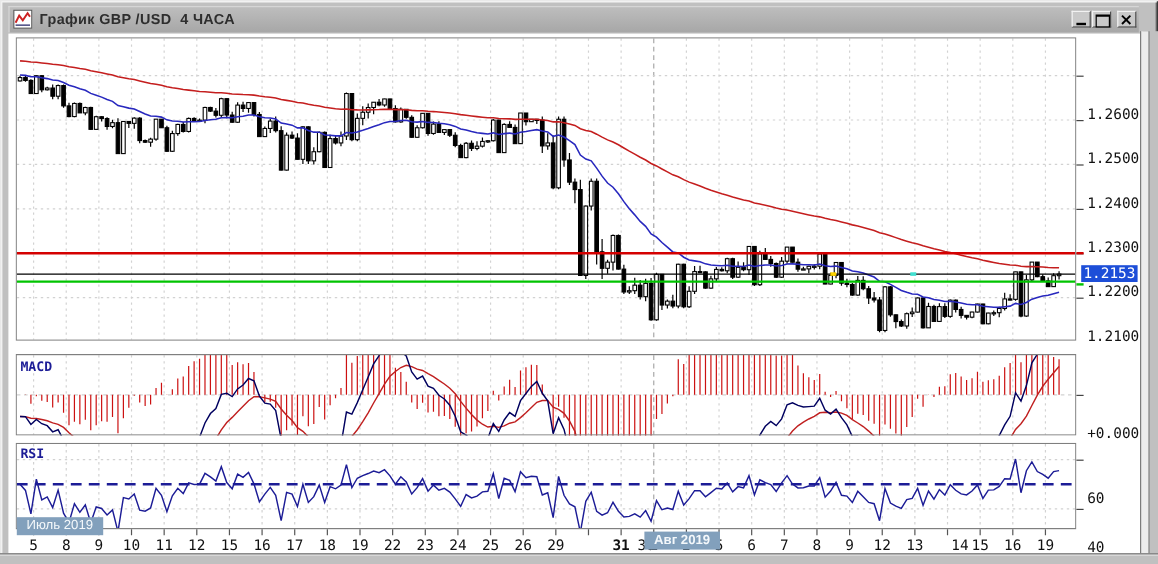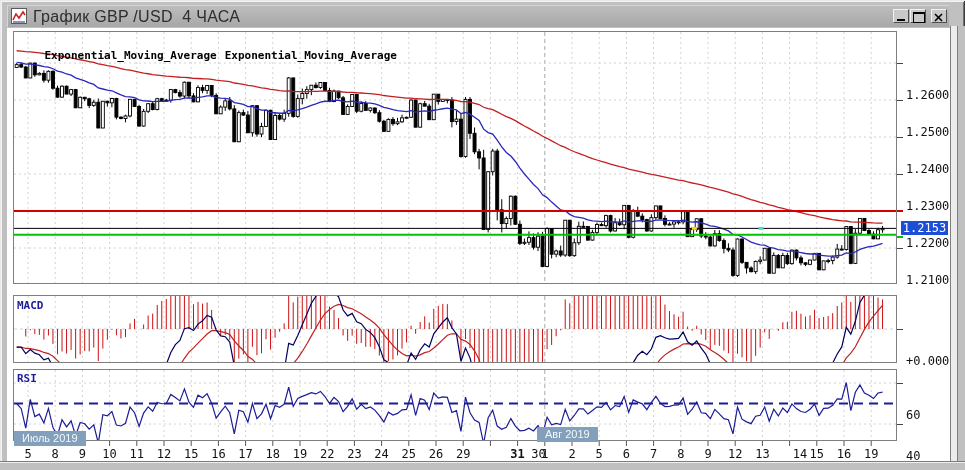--- a/index.html
+++ b/index.html
@@ -6,21 +6,21 @@
   .win{position:relative;width:965px;height:470px;background:#c0c0c0;overflow:hidden;
        font-family:"Liberation Sans",sans-serif;
        box-shadow:inset 1px 1px 0 #e9e9e9, inset -1px -1px 0 #3a3a3a,
                   inset 2px 2px 0 #f4f4f4, inset -2px -2px 0 #707070;}
   .titlebar{position:absolute;left:7px;top:5px;width:941px;height:21px;
        background:linear-gradient(180deg,#bdbdbd,#a7a7a7);
        border-top:1px solid #d6d6d6;border-left:1px solid #d6d6d6;}
   .titleicon{position:absolute;left:3px;top:2px;width:16px;height:16px;background:#fff;
        border:1px solid #5a5a5a;box-sizing:border-box;}
   .titletext{position:absolute;left:25px;top:0;height:21px;line-height:21px;
-       font-size:16px;font-weight:normal;color:#2e2e2e;letter-spacing:.3px;white-space:pre;}
+       font-size:12px;font-weight:bold;color:#2e2e2e;letter-spacing:.3px;white-space:pre;}
   .winbtn{position:absolute;top:3px;width:16px;height:14px;background:#c9c9c9;
        border-top:1px solid #f2f2f2;border-left:1px solid #f2f2f2;
        border-right:1px solid #4d4d4d;border-bottom:1px solid #4d4d4d;box-sizing:border-box;}
   .winbtn .g{position:absolute;background:#000;}
   .client{position:absolute;left:7px;top:28px;width:944px;height:434px;background:#fff;}
   .rframe{position:absolute;top:26px;right:0;width:14px;height:444px;background:#c0c0c0;
        border-left:1px solid #7c7c7c;box-shadow:inset 1px 0 0 #eee, inset 6px 0 0 #ececec, inset 7px 0 0 #808080;}
   .bframe{position:absolute;left:0;bottom:0;width:965px;height:8px;background:#c0c0c0;
        border-top:1px solid #7c7c7c;box-shadow:inset 0 1px 0 #eee;}
   svg.panel{position:absolute;}
@@ -802,23 +802,20 @@
       <line x1="695" y1="72" x2="695" y2="77" stroke="#555"></line>
       <line x1="722.1999999999999" y1="72" x2="722.1999999999999" y2="77" stroke="#555"></line>
       <line x1="749.4" y1="72" x2="749.4" y2="77" stroke="#555"></line>
       <line x1="776.6" y1="72" x2="776.6" y2="77" stroke="#555"></line>
       <line x1="803.8" y1="72" x2="803.8" y2="77" stroke="#555"></line>
       <line x1="831" y1="72" x2="831" y2="77" stroke="#555"></line>
       <line x1="858.1999999999999" y1="72" x2="858.1999999999999" y2="77" stroke="#555"></line>
       <line x1="885.4" y1="72" x2="885.4" y2="77" stroke="#555"></line>
     </svg>
 
-  <div class="legend">
-    <span>Exponential_Moving_Average</span><span>Exponential_Moving_Average</span>
-  </div>
 
   <div class="plabel" style="left:17px;top:299px;">MACD</div>
   <div class="plabel" style="left:17px;top:372px;">RSI</div>
 
   <div class="ygutter" id="ygutter">
     <div class="pricebox">1.2153</div>
   <div class="ytick" style="top: 63px;"></div>
       <div class="ylab" style="top: 57px;">1.2600</div>
       <div class="ytick" style="top: 100px;"></div>
       <div class="ylab" style="top: 94px;">1.2500</div>
@@ -870,17 +867,17 @@
       <div class="xlab" style="left: 724.2px;">12</div>
       <div class="xlab" style="left: 751.4px;">13</div>
       <div class="xlab" style="left: 789px;">14</div>
       <div class="xlab" style="left: 805.8px;">15</div>
       <div class="xlab" style="left: 833px;">16</div>
       <div class="xlab" style="left: 860.2px;">19</div>
       <div class="xlab" style="left: 887.4px; margin-top: 31px;">20</div>
     </div>
 
   <div class="monthbox" style="left:14px;top:431px;">Июль 2019</div>
-  <div class="monthbox" style="left:537px;top:427px;">Авг 2019</div>
+  <div class="monthbox" style="left:537px;top:443px;font-weight:bold;">Авг 2019</div>
 
   <div class="rframe"></div>
   <div class="bframe"></div>
 </div>
 
 </body></html>

